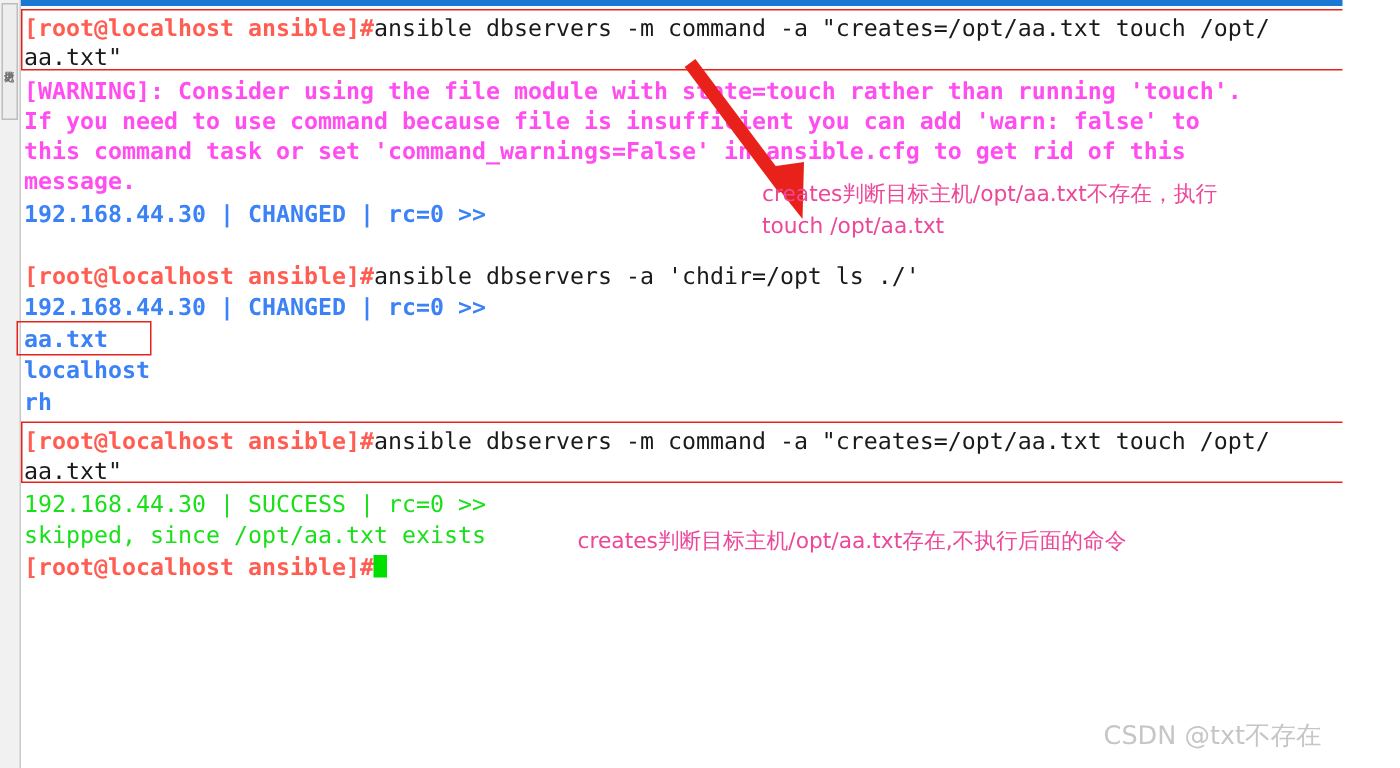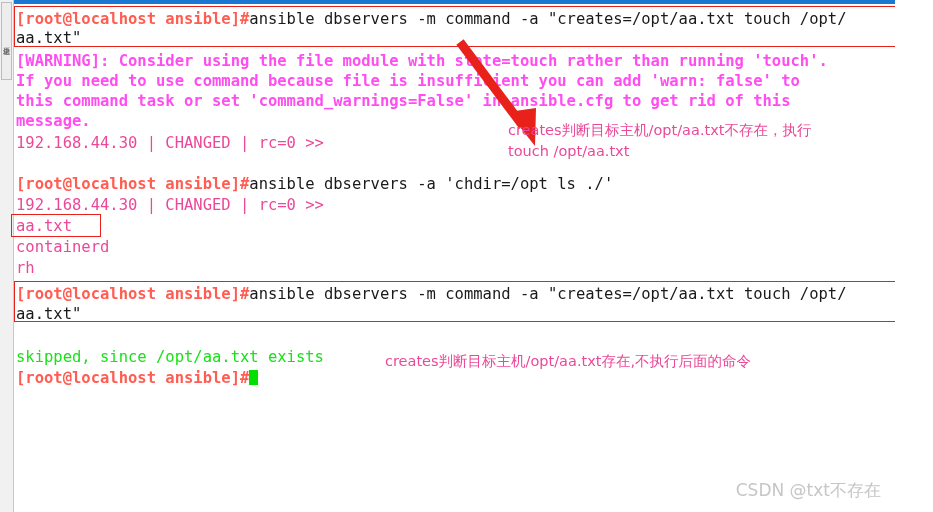--- a/index.html
+++ b/index.html
@@ -71,21 +71,21 @@
     left: 2px;
     white-space: pre;
     font-family: "DejaVu Sans Mono", "Liberation Mono", monospace;
     font-size: 15.5px;
     line-height: 19px;
     letter-spacing: 0px;
   }
   .c-prompt   { color: #ff5d52; font-weight: bold; }
   .c-cmd      { color: #1a1a1a; }
   .c-warn     { color: #ff4df0; font-weight: bold; }
-  .c-changed  { color: #ec4899; }
+  .c-changed  { color: #3b82f6; font-weight: bold; }
   .c-success  { color: #19e019; }
   .cursor {
     display: inline-block;
     width: 9px;
     height: 15px;
     background: #00e000;
     vertical-align: -2px;
   }
 
   
@@ -148,27 +148,28 @@
     <div class="tline c-warn" style="top:68px">If you need to use command because file is insufficient you can add 'warn: false' to</div>
     <div class="tline c-warn" style="top:88px">this command task or set 'command_warnings=False' in ansible.cfg to get rid of this</div>
     <div class="tline c-warn" style="top:108px">message.</div>
 
     <div class="tline c-changed" style="top:130px">192.168.44.30 | CHANGED | rc=0 &gt;&gt;</div>
 
     <div class="tline" style="top:171px"><span class="c-prompt">[root@localhost ansible]#</span><span class="c-cmd">ansible dbservers -a 'chdir=/opt ls ./'</span></div>
 
     <div class="tline c-changed" style="top:192px">192.168.44.30 | CHANGED | rc=0 &gt;&gt;</div>
     <div class="tline c-changed" style="top:213px">aa.txt</div>
-    <div class="tline c-changed" style="top:234px">containerd</div>
+    <div class="tline c-changed" style="top:234px">localhost</div>
     <div class="tline c-changed" style="top:255px">rh</div>
 
     <div class="tline" style="top:281px"><span class="c-prompt">[root@localhost ansible]#</span><span class="c-cmd">ansible dbservers -m command -a "creates=/opt/aa.txt touch /opt/</span></div>
 
     <div class="tline c-cmd" style="top:301px">aa.txt"</div>
 
+    <div class="tline c-success" style="top:323px">192.168.44.30 | SUCCESS | rc=0 &gt;&gt;</div>
     <div class="tline c-success" style="top:344px">skipped, since /opt/aa.txt exists</div>
 
     <div class="tline" style="top:365px"><span class="c-prompt">[root@localhost ansible]#</span><span class="cursor"></span></div>
 
   </div>
 
   <div class="anno-box" style="left:14px; top:6px; width:913px; height:41px;"></div>
   <div class="anno-box" style="left:11px; top:214px; width:90px; height:23px;"></div>
   <div class="anno-box" style="left:14px; top:281px; width:913px; height:41px;"></div>
 

